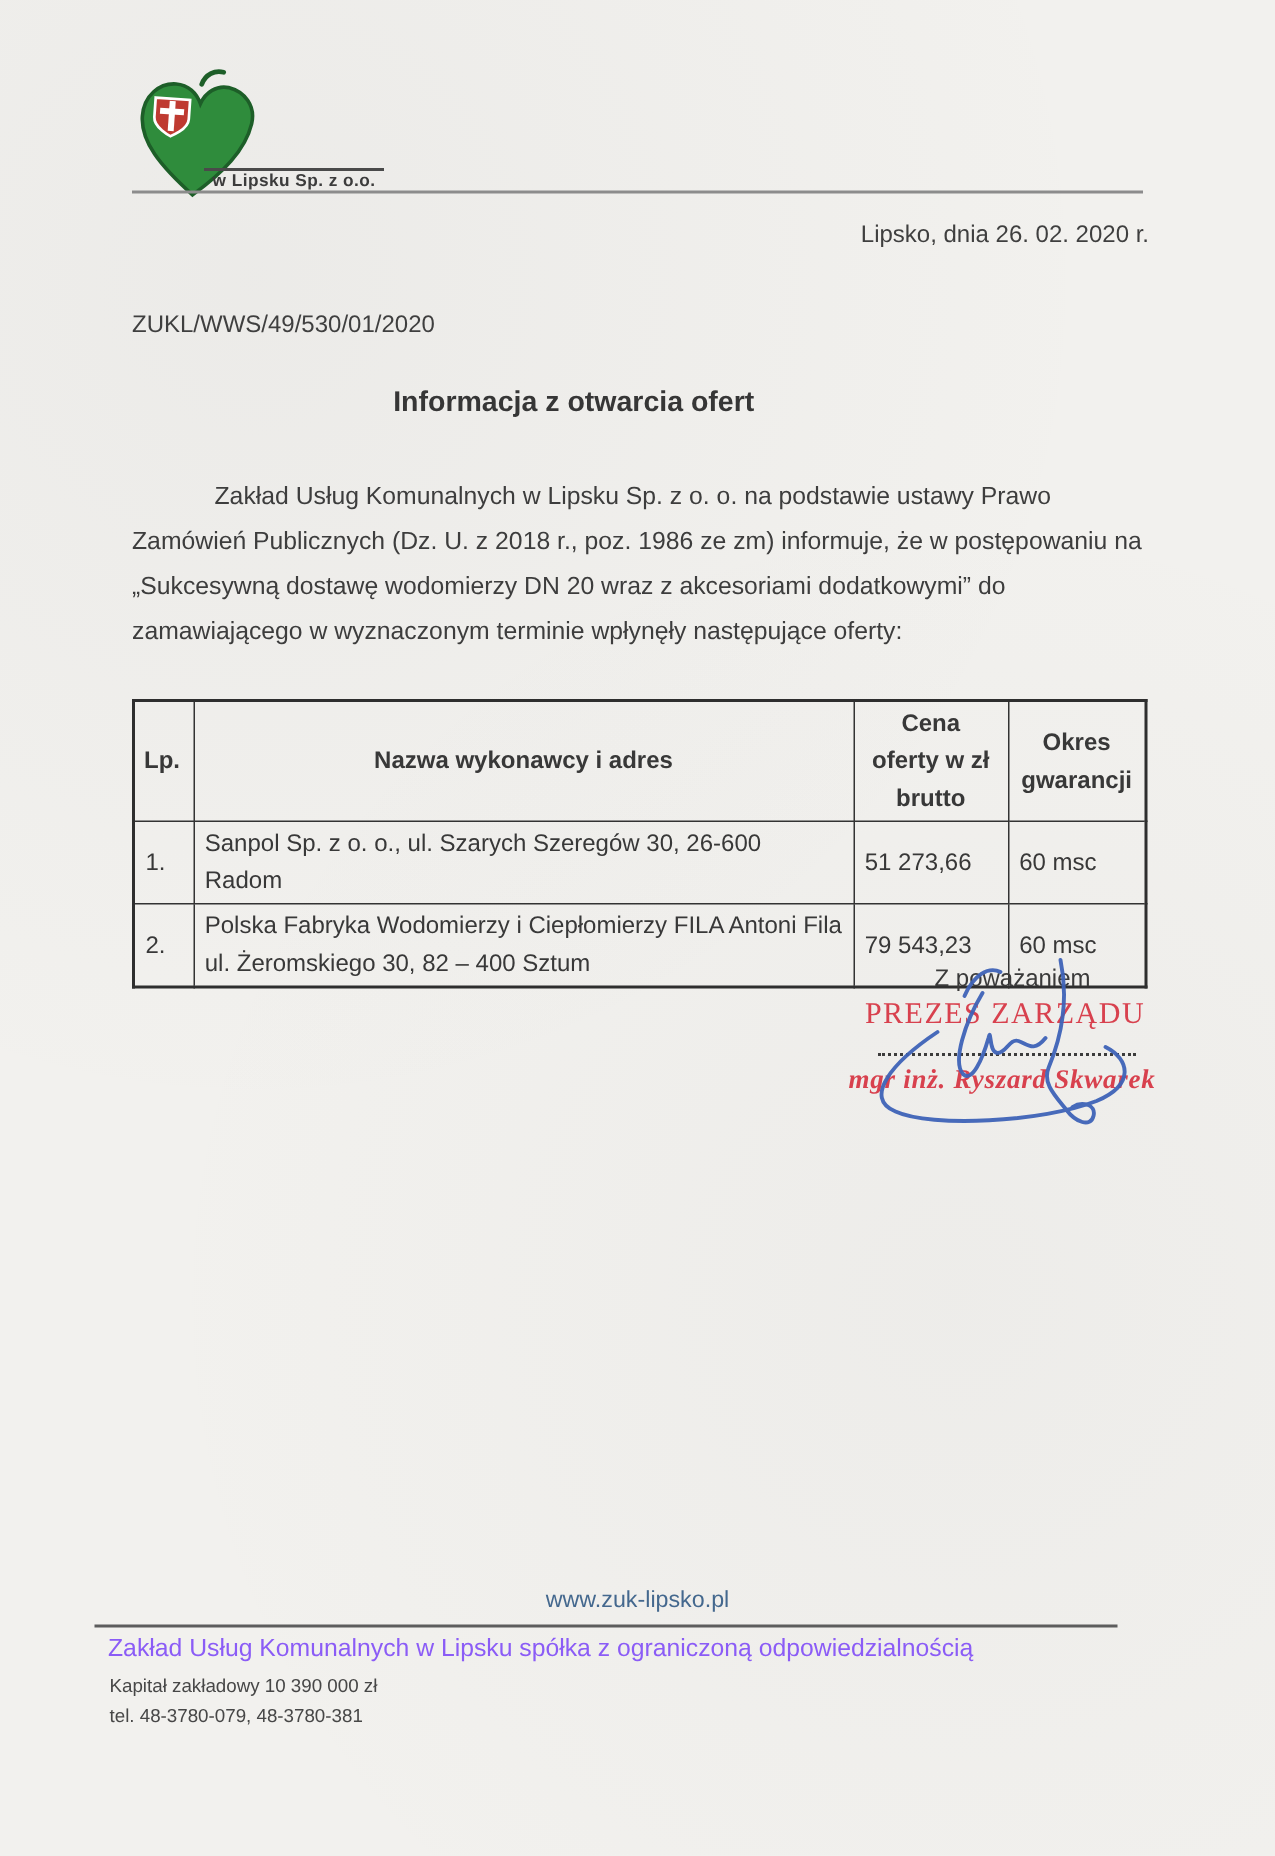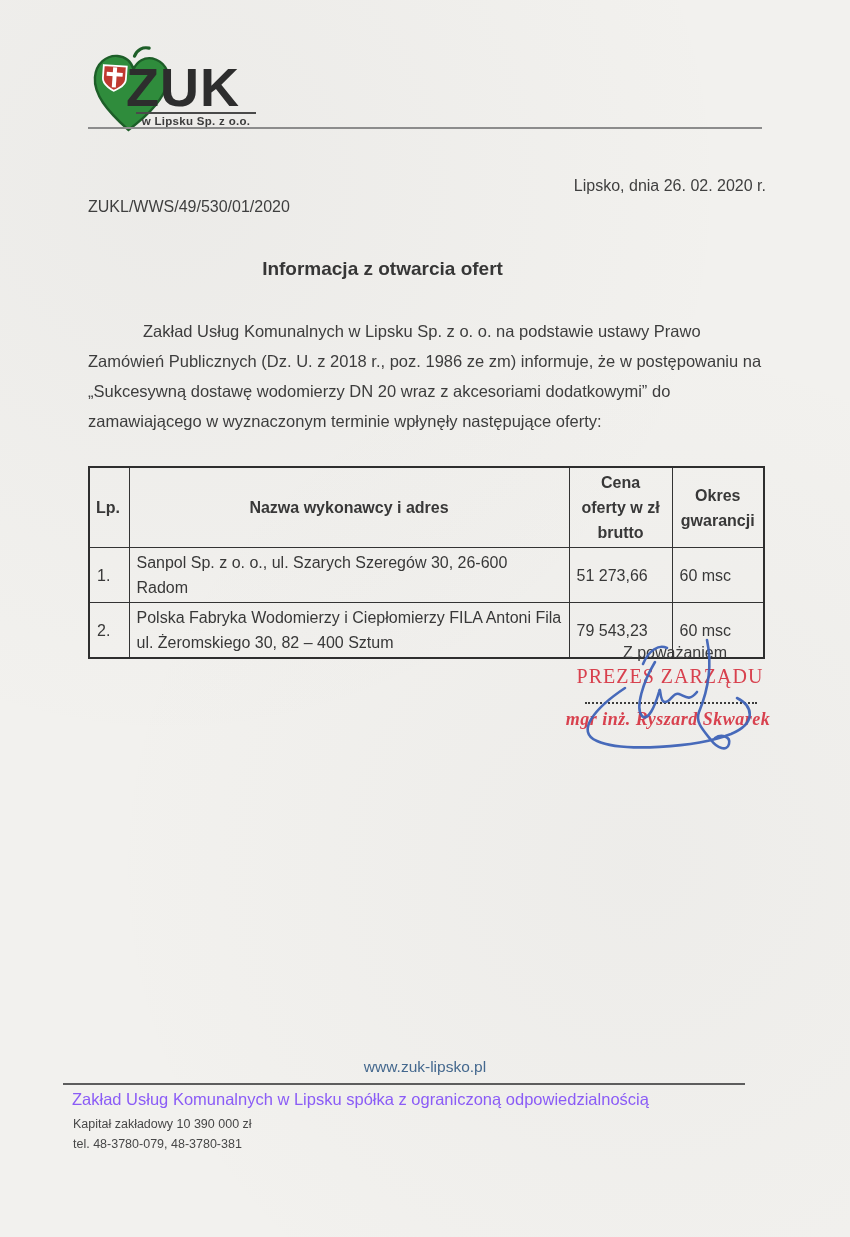--- a/index.html
+++ b/index.html
@@ -24,22 +24,22 @@
     line-height:1;font-family:"Liberation Sans",sans-serif;
   }
   .brand-sub{
     position:absolute;left:50px;top:66px;width:120px;
     border-top:2.5px solid #4a4a4a;padding-top:1px;
     font-size:11.5px;font-weight:700;color:#3c3c3c;text-align:center;
     letter-spacing:0.3px;
   }
   .rule-top{position:absolute;left:88px;top:127px;width:674px;height:2px;background:#8c8c8c;}
   
-  .date-line{position:absolute;right:84px;top:148px;font-size:16px;margin-top:29px;}
-  .ref-line{position:absolute;left:88px;top:198px;font-size:16px;}
+  .date-line{position:absolute;right:84px;top:148px;font-size:16px;}
+  .ref-line{position:absolute;left:88px;top:208px;font-size:16px;}
   
   .doc-title{
     position:absolute;left:0;top:258px;width:765px;text-align:center;
     font-size:19px;font-weight:700;color:#363636;
   }
   .doc-paragraph{
     position:absolute;left:88px;top:316px;width:682px;
     font-size:16.5px;line-height:30px;text-indent:55px;color:#3d3d3d;
   }
   
@@ -94,21 +94,20 @@
     <g transform="rotate(4 45 46)">
       <path d="M46 10 C48 3 54 0 60 1" fill="none" stroke="#1d5e28" stroke-width="3.2" stroke-linecap="round"></path>
       <path d="M45 84 C22 66 8 51 8 34 C8 20 18 11 29 11 C37 11 43 16 46 23 C49 15 56 10 64 11 C75 13 83 22 81 34 C78 52 64 68 45 84 Z" fill="#2f8c3c" stroke="#1d5e28" stroke-width="2.4"></path>
       <g transform="translate(16,20)">
         <path d="M0 1 H23 V14 C23 21 11.5 26 11.5 26 C11.5 26 0 21 0 14 Z" fill="#bf3a31" stroke="#ffffff" stroke-width="1.8"></path>
         <rect x="9.5" y="2.5" width="4" height="20" fill="#ffffff"></rect>
         <rect x="3.5" y="7.5" width="16" height="4" fill="#ffffff"></rect>
       </g>
     </g>
   </svg>
-  <div class="brand-text">ZUK</div>
   <div class="brand-sub">w Lipsku Sp. z o.o.</div>
 </div>
 <div class="rule-top"></div>
 
 <div class="date-line">Lipsko, dnia 26. 02. 2020 r.</div>
 <div class="ref-line">ZUKL/WWS/49/530/01/2020</div>
 
 <div class="doc-title">Informacja z otwarcia ofert</div>
 <div class="doc-paragraph">Zakład Usług Komunalnych w Lipsku Sp. z o. o. na podstawie ustawy Prawo Zamówień Publicznych (Dz. U. z 2018 r., poz. 1986 ze zm) informuje, że w postępowaniu na „Sukcesywną dostawę wodomierzy DN 20 wraz z akcesoriami dodatkowymi” do zamawiającego w wyznaczonym terminie wpłynęły następujące oferty:</div>
 

